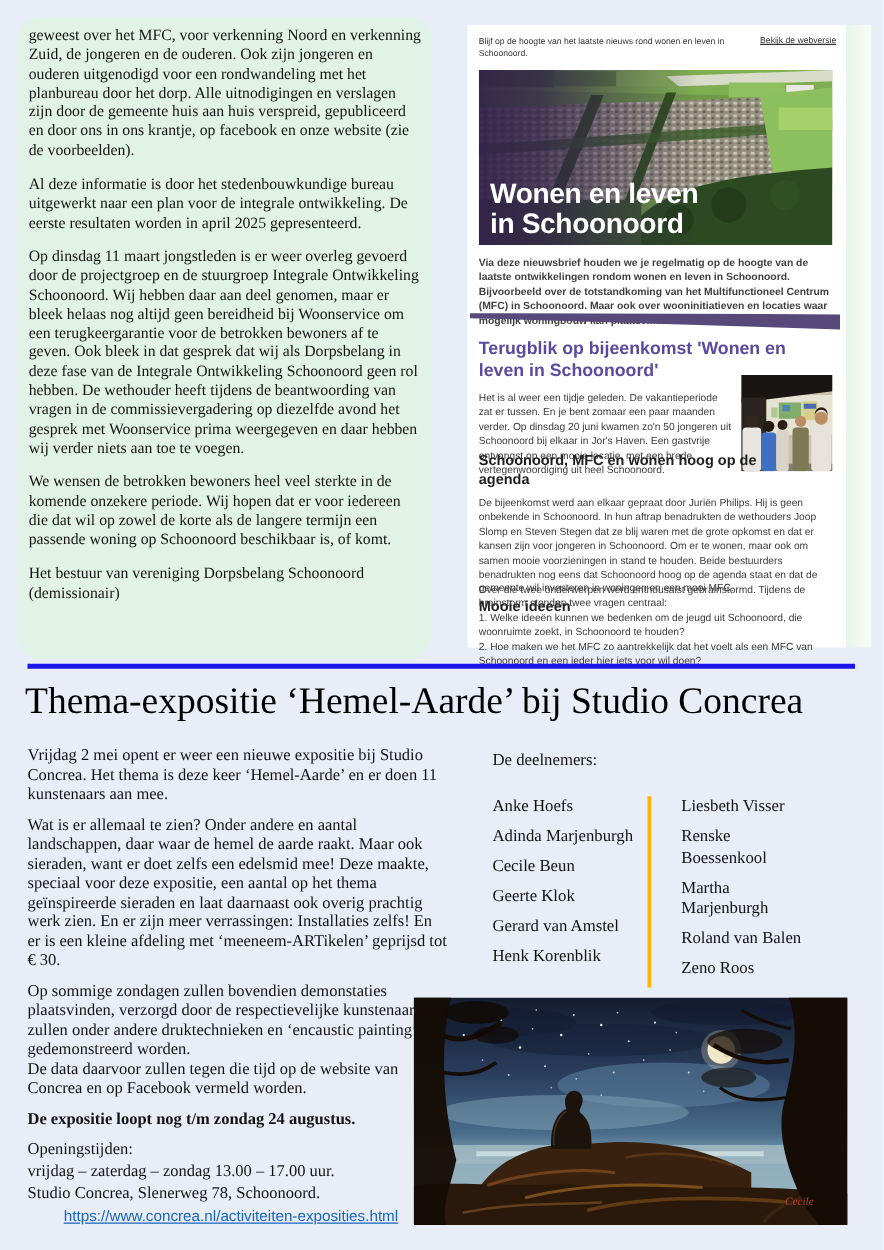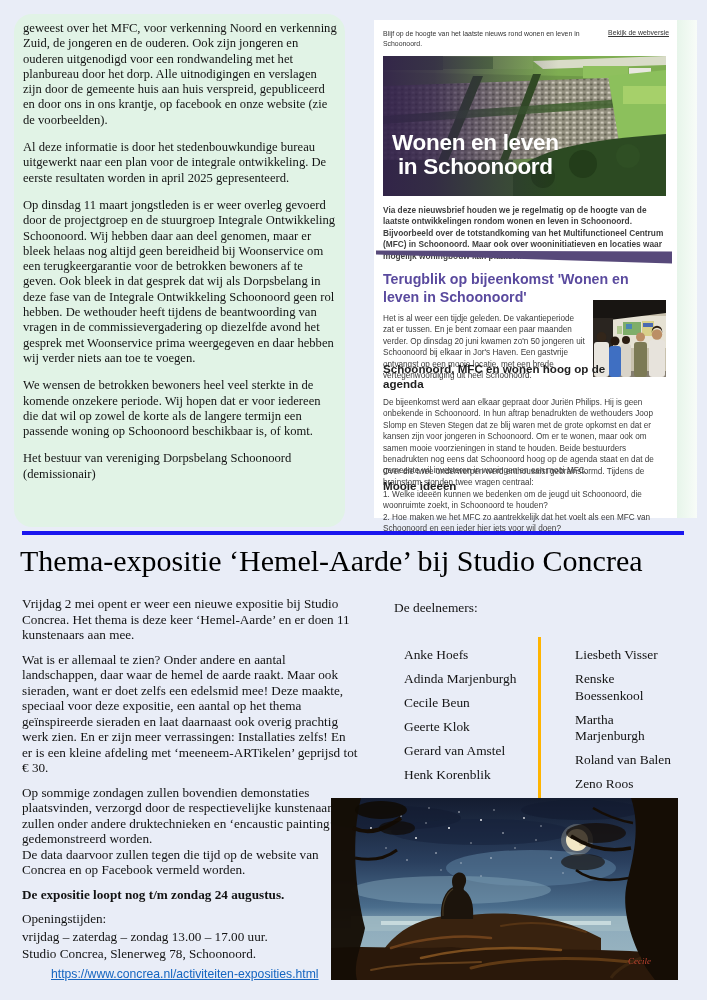--- a/index.html
+++ b/index.html
@@ -22,22 +22,22 @@
   .nl-white{position:absolute;left:0;top:0;width:303px;height:498px;background:#ffffff;}
   .nl-strip{position:absolute;left:303px;top:0;width:20px;height:498px;
     background:linear-gradient(to right,#e7f5ea,#f8fcf8);}
   .newsletter *{font-family:"Liberation Sans",sans-serif;}
   .nl-topline{position:absolute;left:9px;top:9px;width:210px;
     font-size:6.9px;line-height:1.5;color:#333;}
   .nl-weblink{position:absolute;right:28px;top:9px;font-size:6.9px;color:#333;
     text-decoration:underline;cursor:pointer;}
   .nl-hero{position:absolute;left:9px;top:36px;width:283px;height:140px;overflow:hidden;}
   .nl-hero svg{display:block;}
-  .nl-hero-title{position:absolute;left:9px;bottom:17px;color:#fff;font-weight:bold;
-    font-size:22.5px;line-height:1.07;letter-spacing:-0.3px;text-align:center;}
+  .nl-hero-title{position:absolute;left:9px;bottom:5px;color:#fff;font-weight:bold;
+    font-size:22.5px;line-height:1.07;letter-spacing:-0.3px;}
   .nl-intro{position:absolute;left:9px;top:185px;width:285px;
     font-size:8.3px;line-height:11.4px;font-weight:bold;color:#3f3f3f;}
   .nl-wedge{position:absolute;left:2px;top:228px;width:296px;height:17px;}
   .nl-h1{position:absolute;left:9px;top:251px;width:284px;font-weight:bold;
     font-size:14.2px;line-height:1.25;color:var(--purple_heading,#5a4a9e);}
   .nl-body{font-size:8.2px;line-height:11.4px;color:#3c3c3c;}
   .nl-body1{position:absolute;left:9px;top:293px;width:203px;}
   .nl-photo{position:absolute;left:219px;top:280px;width:73px;height:77px;}
   .nl-h2{position:absolute;left:9px;top:341px;width:240px;font-weight:bold;
     font-size:11.6px;line-height:1.3;color:#1e1e1e;}
@@ -55,21 +55,21 @@
   .expo-col p{margin:0 0 9px 0;font-size:13.2px;line-height:15.5px;color:#131313;}
   .expo-col p.nogap{margin-bottom:0;}
   .expo-col p.tight{margin-bottom:2px;}
   .expo-col p.boldline{font-weight:bold;}
   .expo-link{font-family:"Liberation Sans",sans-serif;font-size:12.2px;
     color:var(--link_blue,#1565c0);text-decoration:underline;cursor:pointer;padding-left:29px;}
   
   .participants{position:absolute;left:394px;top:600px;width:322px;}
   .part-title{font-size:13.4px;color:#131313;margin:0;}
   .part-cols{display:flex;margin-top:21px;}
-  .part-col{list-style:none;margin:10px;padding:0;}
+  .part-col{list-style:none;margin:0;padding:0;}
   .part-col li{font-size:13.4px;line-height:16.5px;color:#131313;margin-bottom:7.5px;}
   .part-col.left{width:124px;}
   .part-col.right{width:104px;}
   .part-divider{width:3px;background:var(--yellow_divider,#ffb400);
     margin-right:24px;flex:none;}
   
   .painting{position:absolute;left:331px;top:798px;width:347px;height:182px;}
   .painting svg{display:block;}
 </style>
 </head>

